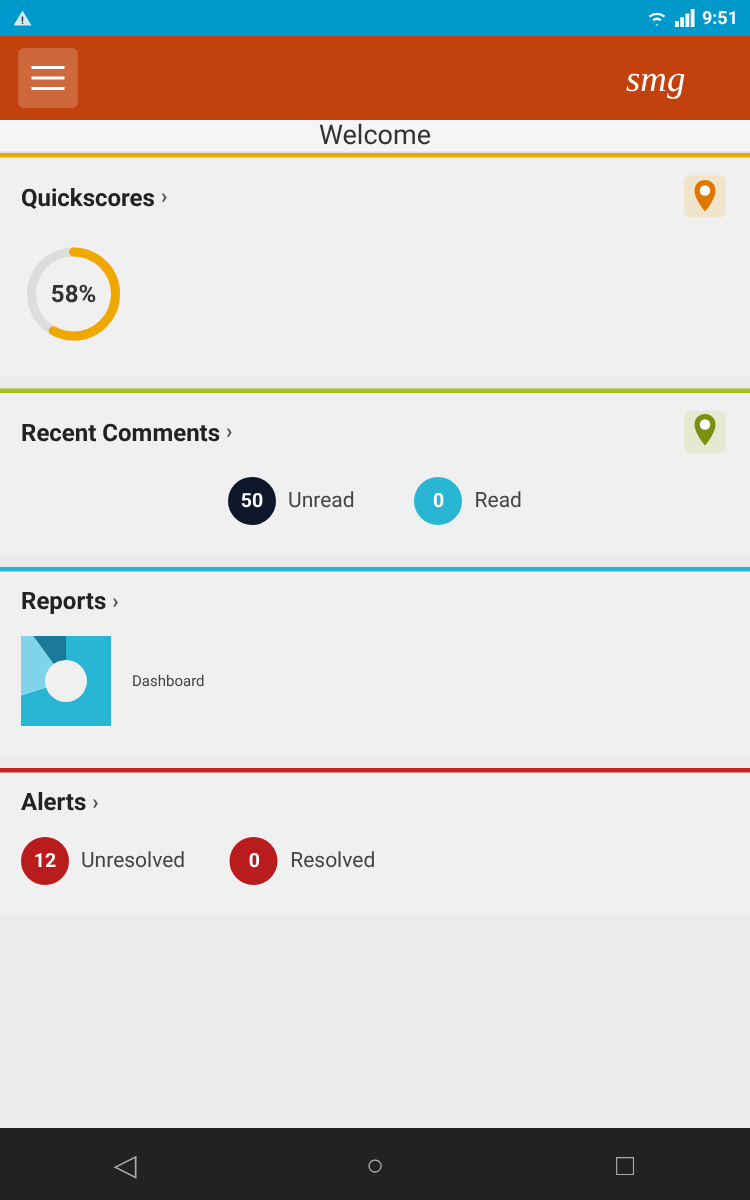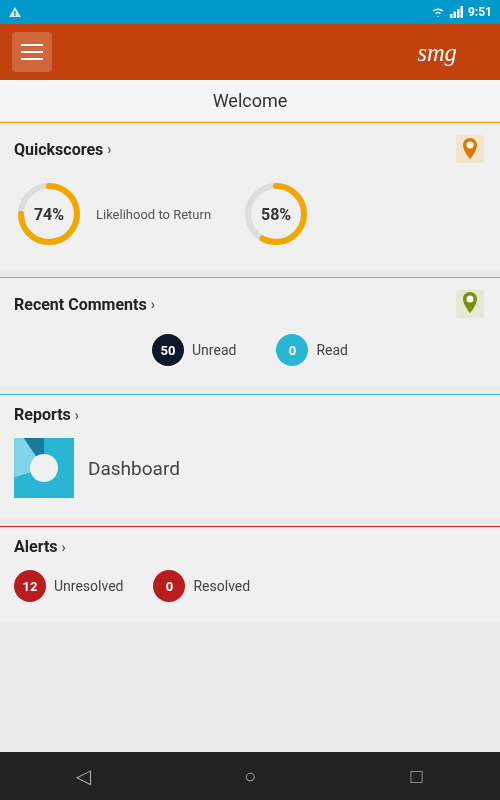--- a/index.html
+++ b/index.html
@@ -72,41 +72,40 @@
     }
     .logo-svg {
       width: 70px;
       height: 36px;
     }
 
     
     .page-title-bar {
       background: #f5f5f5;
       text-align: center;
-      padding: 10px;
       font-size: 18px;
       color: #333;
       border-bottom: 1px solid #ddd;
     }
 
     
     .main-content {
       flex: 1;
       overflow-y: auto;
       background: #ebebeb;
       display: flex;
       flex-direction: column;
       gap: 8px;
       padding-bottom: 8px;
     }
 
     
     .card {
       background: #f0f0f0;
-      border-top: 1px solid #0c4a6e;
+      border-top: 3px solid #0c4a6e;
       padding: 0;
     }
     .card-quickscores { border-top-color: #f0a800; }
     .card-comments { border-top-color: #a8c020; }
     .card-reports { border-top-color: #29b6d5; }
     .card-alerts { border-top-color: #cc2222; }
 
     .card-header {
       display: flex;
       align-items: center;
@@ -197,21 +196,21 @@
       padding: 8px 14px 20px 14px;
       display: flex;
       align-items: center;
       gap: 14px;
     }
     .pie-chart {
       width: 60px;
       height: 60px;
     }
     .report-label {
-      font-size: 19px;
+      font-size: 10px;
       color: #444;
     }
 
     
     .alerts-body {
       padding: 8px 14px 20px 14px;
       display: flex;
       align-items: center;
       gap: 30px;
     }
@@ -289,30 +288,20 @@
       </div>
 
       <svg width="32" height="32" viewBox="0 0 32 32" class="card-icon">
         <rect x="2" y="2" width="28" height="28" rx="4" fill="#f0a800" opacity="0.15"></rect>
         <path d="M16 5 C12 5 9 8 9 12 C9 18 16 26 16 26 C16 26 23 18 23 12 C23 8 20 5 16 5Z" fill="#e07800"></path>
         <circle cx="16" cy="12" r="3.5" fill="white"></circle>
       </svg>
     </div>
     <div class="card-body">
 
-      <div class="donut-item">
-        <div class="donut-container">
-          <svg viewBox="0 0 70 70">
-            <circle cx="35" cy="35" r="28" fill="none" stroke="#ddd" stroke-width="6"></circle>
-            <circle cx="35" cy="35" r="28" fill="none" stroke="#f0a800" stroke-width="6" stroke-dasharray="131.9 175.9" stroke-linecap="round"></circle>
-          </svg>
-          <div class="donut-value">74%</div>
-        </div>
-        <div class="donut-label">Likelihood to Return</div>
-      </div>
 
       <div class="donut-item">
         <div class="donut-container">
           <svg viewBox="0 0 70 70">
             <circle cx="35" cy="35" r="28" fill="none" stroke="#ddd" stroke-width="6"></circle>
             <circle cx="35" cy="35" r="28" fill="none" stroke="#f0a800" stroke-width="6" stroke-dasharray="101.9 175.9" stroke-linecap="round"></circle>
           </svg>
           <div class="donut-value">58%</div>
         </div>
       </div>

